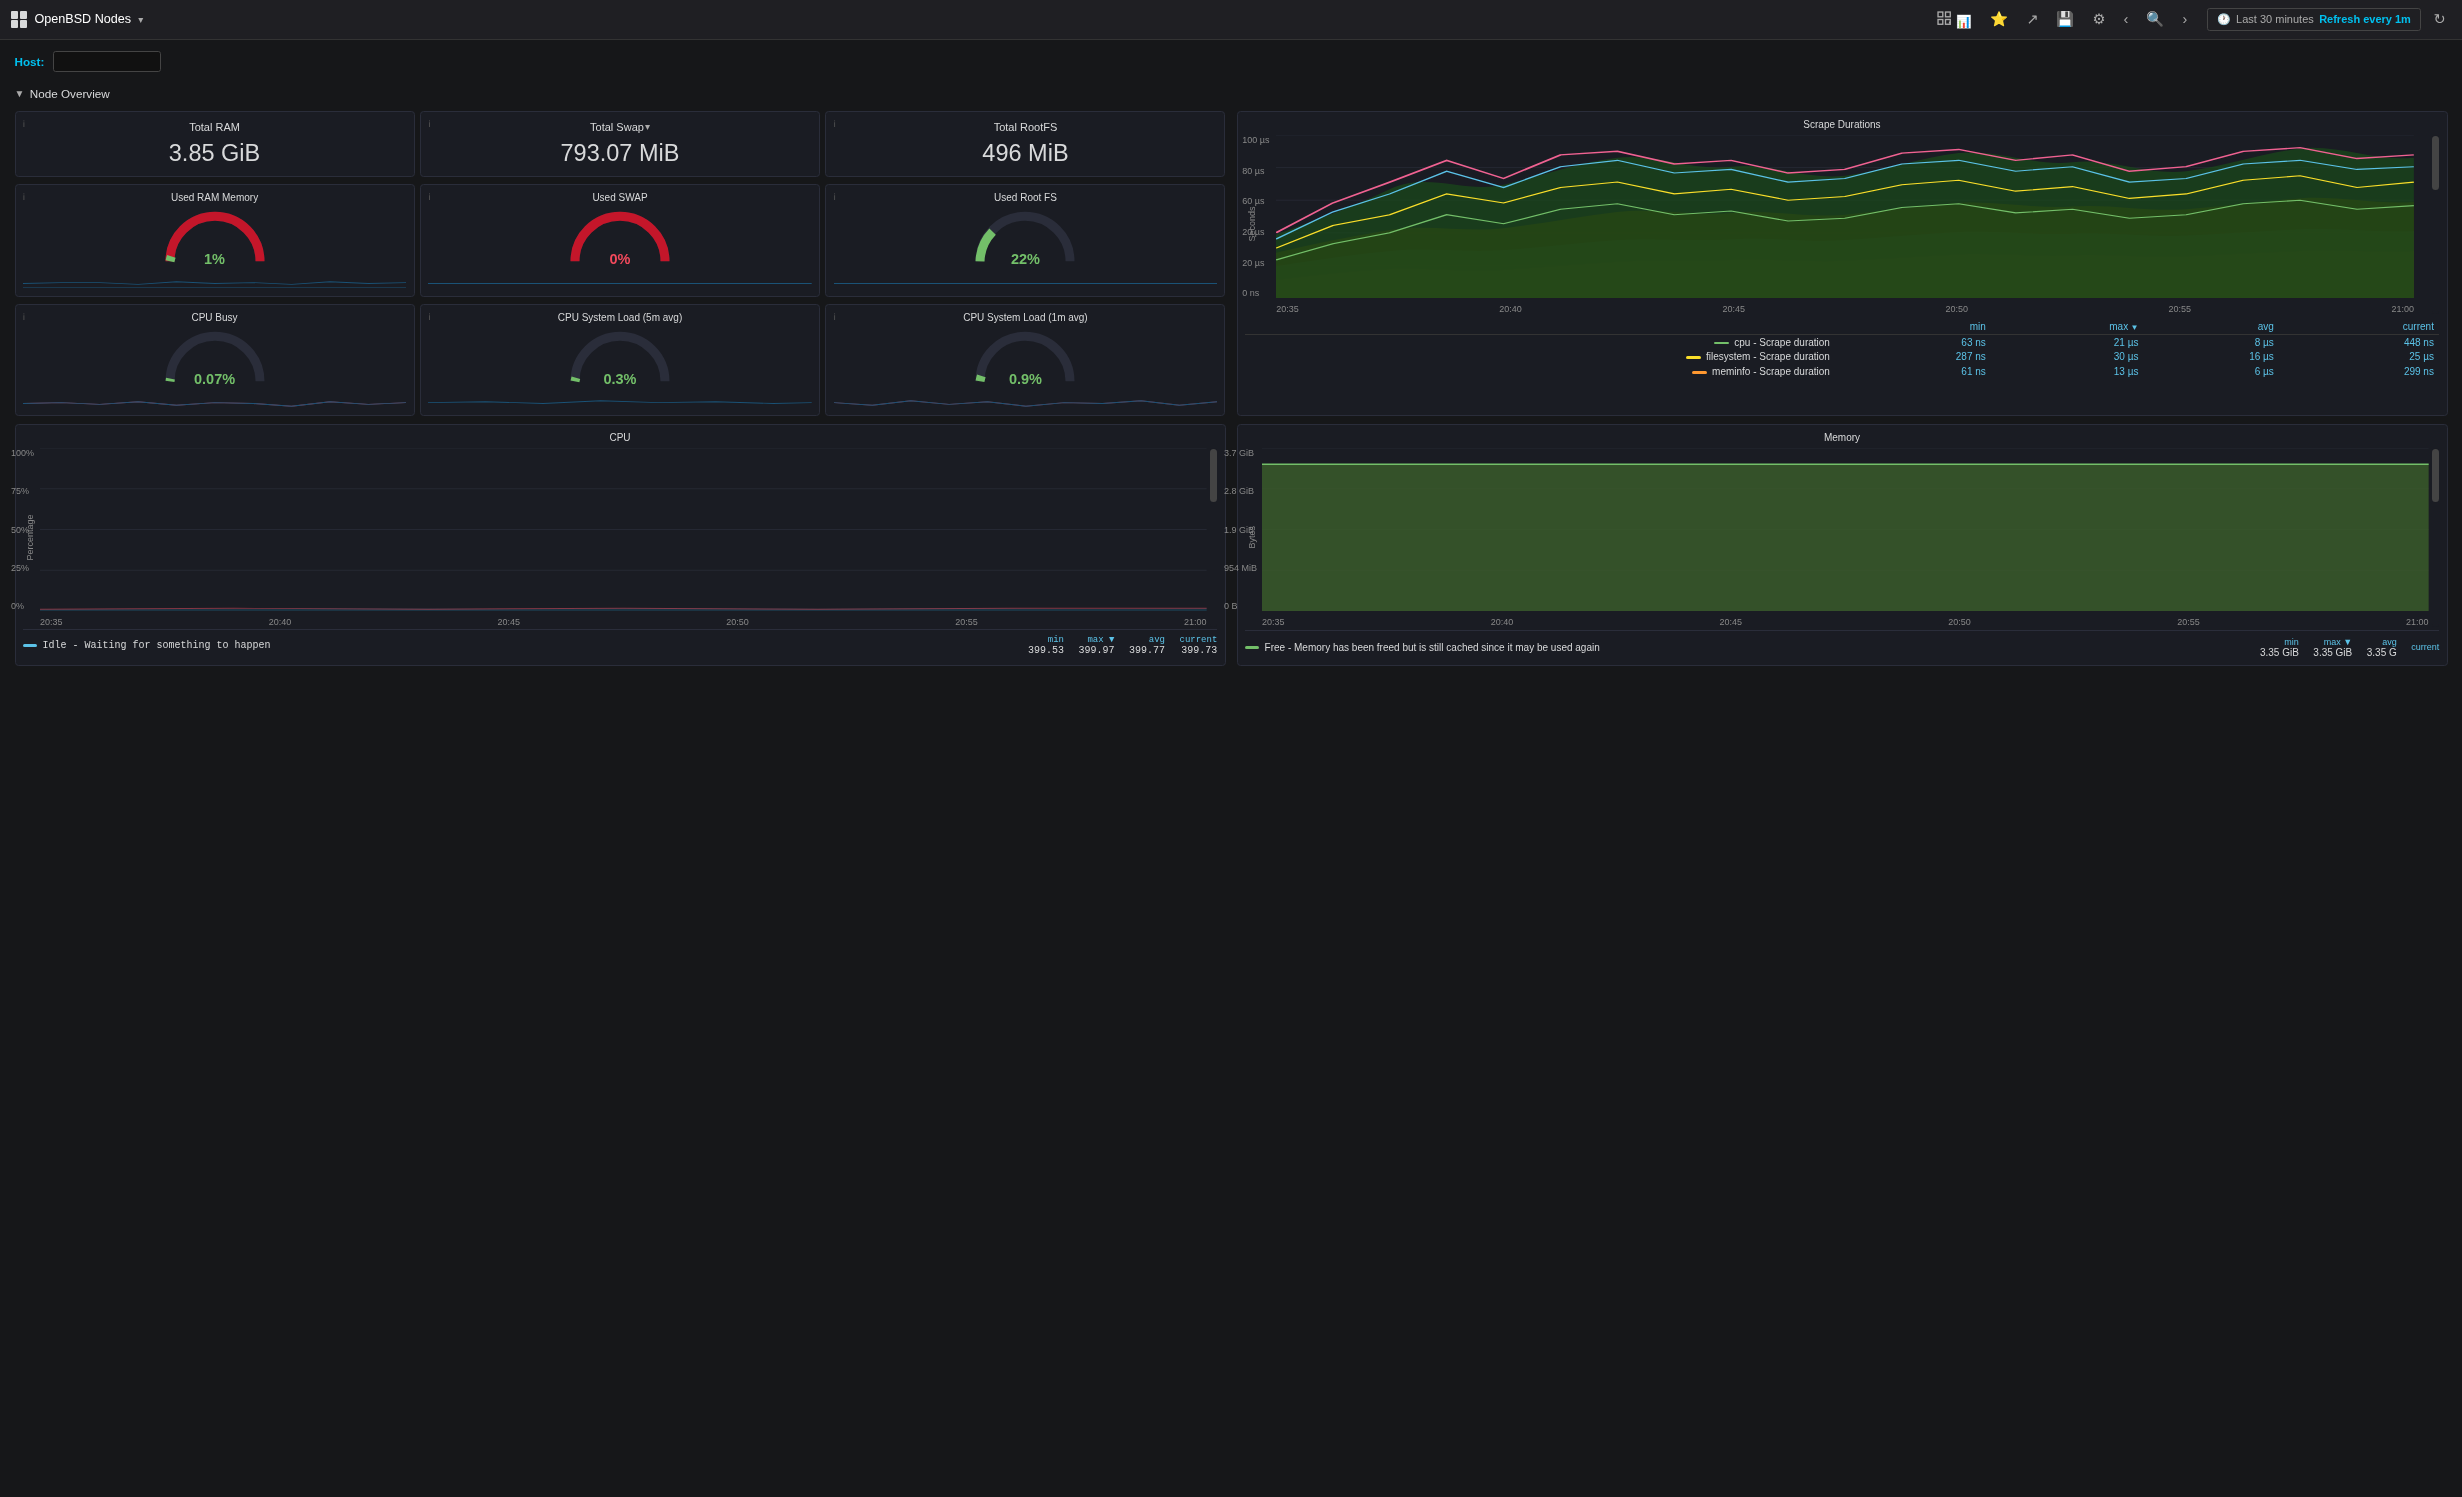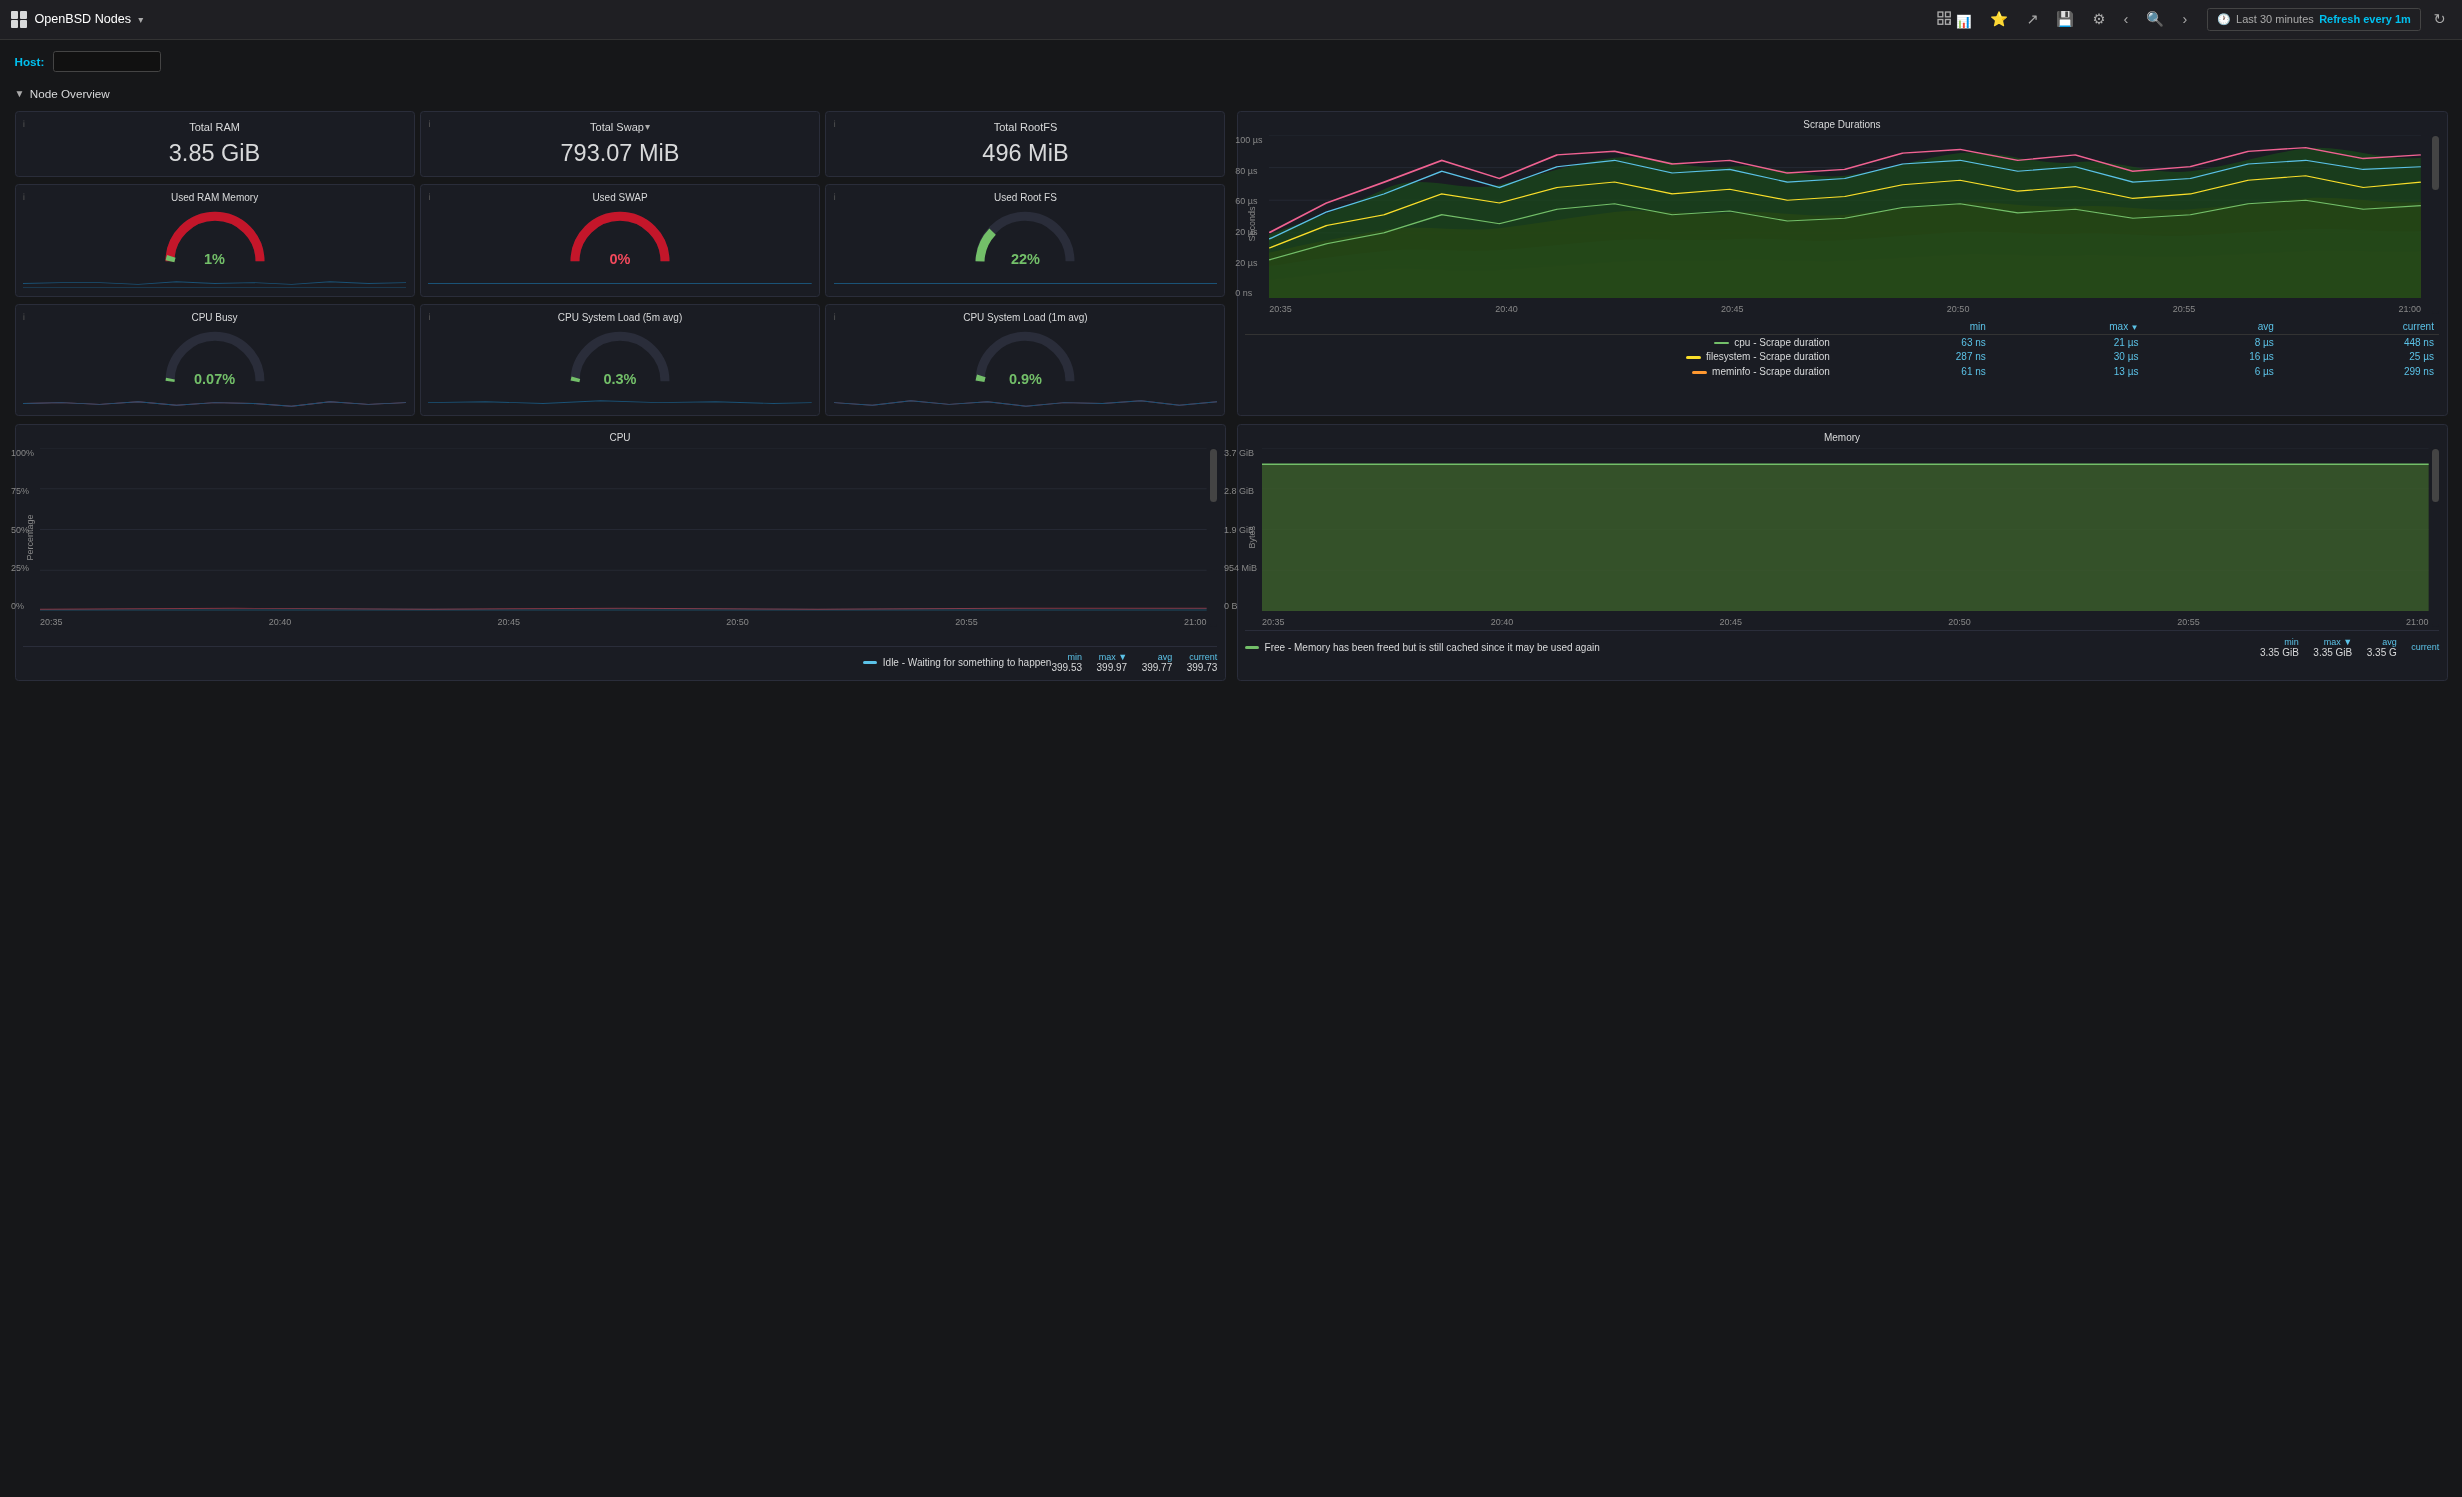--- a/index.html
+++ b/index.html
@@ -456,21 +456,21 @@
               <polyline points="0,14 20,17 40,12 60,16 80,13 100,18 120,14 140,15 160,12 180,17 200,13" fill="none" stroke="#1a5276" stroke-width="1"></polyline>
             </svg>
           </div>
         </div>
       </div>
     </div>
 
     <div class="right-panel">
       <div class="chart-panel" style="position:relative;">
         <div class="chart-title">Scrape Durations</div>
-        <div style="display:flex;gap:11px;">
+        <div style="display:flex;gap:18px;">
 
           <div style="writing-mode:vertical-rl;transform:rotate(180deg);font-size:9px;color:#888;padding:0 1.8px;text-align:center;">Seconds</div>
 
           <div style="flex:1;position:relative;">
             
             <div style="position:absolute;left:-34px;top:0;height:163px;display:flex;flex-direction:column;justify-content:space-between;font-size:9px;color:#888;">
               <span>100 µs</span>
               <span>80 µs</span>
               <span>60 µs</span>
               <span>20 µs</span>
@@ -587,21 +587,21 @@
             <span>20:50</span>
             <span>20:55</span>
             <span>21:00</span>
           </div>
         </div>
         <div style="width:7.2px;background:#1a1c23;border-radius:3.6px;">
           <div style="width:7.2px;height:30%;background:#444;border-radius:3.6px;margin-top:10%;"></div>
         </div>
       </div>
 
-      <div style="display:flex;align-items:center;justify-content:flex-end;font-size:10px;padding:5.4px 0 0 0;border-top:0.9px solid #2a2d3a;margin-top:19px;">
+      <div style="display:flex;align-items:center;justify-content:space-between;font-size:10px;padding:5.4px 0 0 0;border-top:0.9px solid #2a2d3a;margin-top:2px;font-family:Liberation Mono, monospace;">
         <div style="display:flex;align-items:center;gap:5.4px;">
           <div style="width:14.5px;height:2.7px;background:#5bc2e7;border-radius:1.8px;"></div>
           <span>Idle - Waiting for something to happen</span>
         </div>
         <div style="display:flex;gap:14.5px;align-items:center;">
           <div style="text-align:right;">
             <div style="color:#5bc2e7;font-size:9px;">min</div>
             <div>399.53</div>
           </div>
           <div style="text-align:right;">

